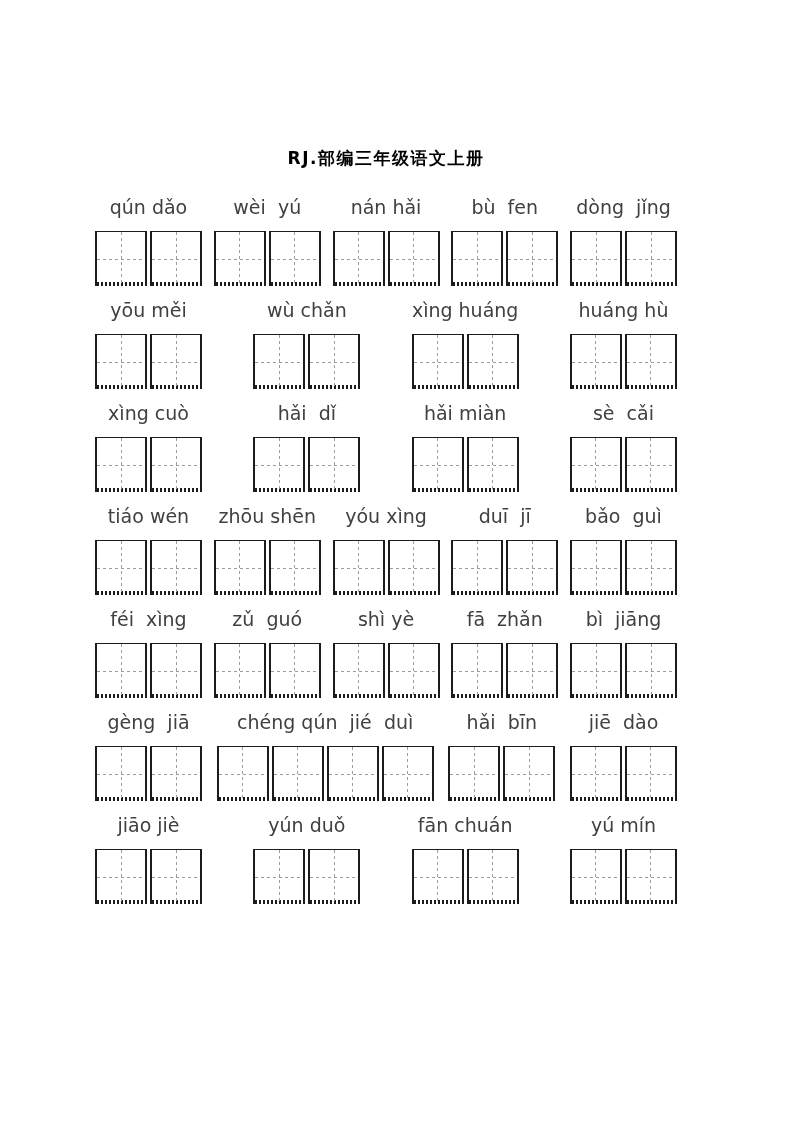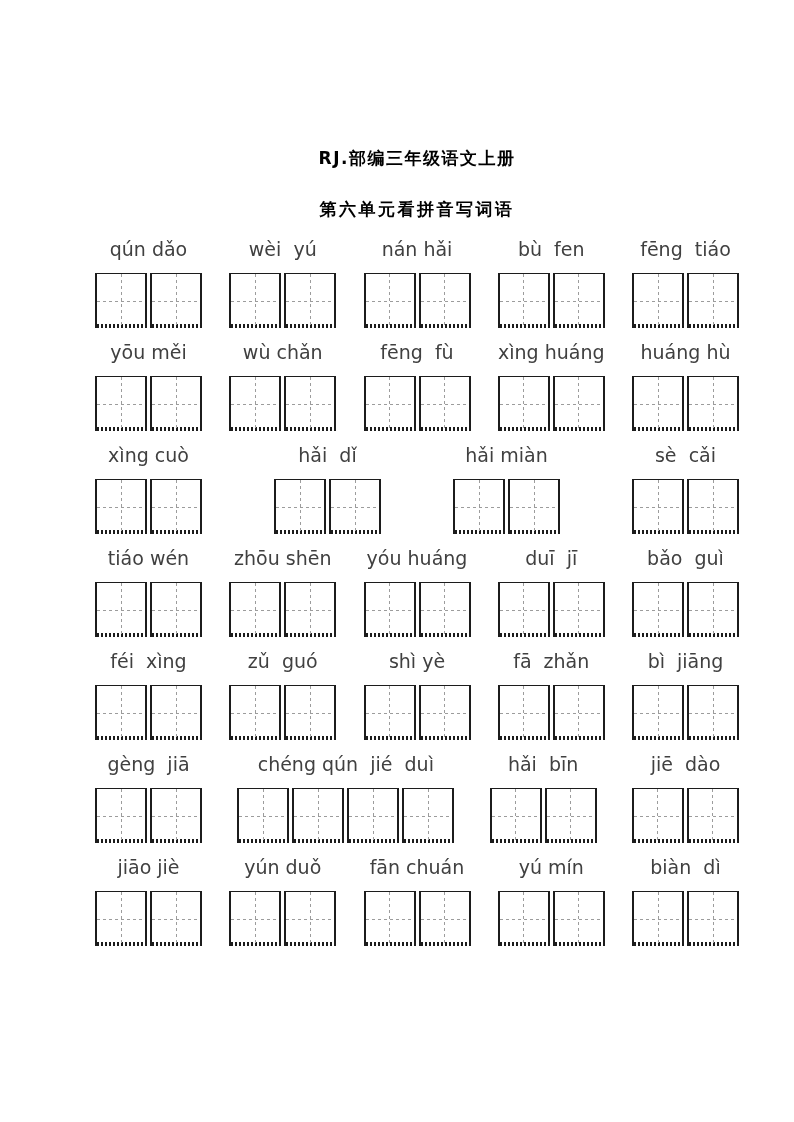--- a/index.html
+++ b/index.html
@@ -9,21 +9,21 @@
     font-family: "DejaVu Sans", "Liberation Sans", sans-serif;
     color: #111;
   }
   .page {
     position: relative;
     width: 794px; height: 1122px;
     background: #fff;
     overflow: hidden;
   }
   .content {
-    padding: 146px 55px 0 95px; 
+    padding: 146px 117px 0 95px; 
   }
   .title {
     text-align: center;
     font-size: 17px;
     font-weight: bold;
     letter-spacing: 1.5px;
     line-height: 24px;
     margin-bottom: 27px;
     color: #000;
   }
@@ -72,21 +72,20 @@
     background-repeat: no-repeat;
   }
 </style>
 </head>
 <body>
 
 <div class="page">
   <div class="content">
 
     <div class="title">RJ.部编三年级语文上册</div>
-    <div class="subtitle">第六单元看拼音写词语</div>
 
     <div class="row">
       <div class="group">
         <div class="pinyin">qún dǎo</div>
         <div class="boxes">
           <div class="box"></div>
           <div class="box"></div>
         </div>
       </div>
       <div class="group">
@@ -104,21 +103,21 @@
         </div>
       </div>
       <div class="group">
         <div class="pinyin">bù  fen</div>
         <div class="boxes">
           <div class="box"></div>
           <div class="box"></div>
         </div>
       </div>
       <div class="group">
-        <div class="pinyin">fēng  tiáo</div>
+        <div class="pinyin">dòng  jǐng</div>
         <div class="boxes">
           <div class="box"></div>
           <div class="box"></div>
         </div>
       </div>
     </div>
 
     <div class="row">
       <div class="group">
         <div class="pinyin">yōu měi</div>
@@ -128,27 +127,20 @@
         </div>
       </div>
       <div class="group">
         <div class="pinyin">wù chǎn</div>
         <div class="boxes">
           <div class="box"></div>
           <div class="box"></div>
         </div>
       </div>
       <div class="group">
-        <div class="pinyin">fēng  fù</div>
-        <div class="boxes">
-          <div class="box"></div>
-          <div class="box"></div>
-        </div>
-      </div>
-      <div class="group">
         <div class="pinyin">xìng huáng</div>
         <div class="boxes">
           <div class="box"></div>
           <div class="box"></div>
         </div>
       </div>
       <div class="group">
         <div class="pinyin">huáng hù</div>
         <div class="boxes">
           <div class="box"></div>
@@ -197,21 +189,21 @@
         </div>
       </div>
       <div class="group">
         <div class="pinyin">zhōu shēn</div>
         <div class="boxes">
           <div class="box"></div>
           <div class="box"></div>
         </div>
       </div>
       <div class="group">
-        <div class="pinyin">yóu huáng</div>
+        <div class="pinyin">yóu xìng</div>
         <div class="boxes">
           <div class="box"></div>
           <div class="box"></div>
         </div>
       </div>
       <div class="group">
         <div class="pinyin">duī  jī</div>
         <div class="boxes">
           <div class="box"></div>
           <div class="box"></div>
@@ -314,27 +306,20 @@
       </div>
       <div class="group">
         <div class="pinyin">fān chuán</div>
         <div class="boxes">
           <div class="box"></div>
           <div class="box"></div>
         </div>
       </div>
       <div class="group">
         <div class="pinyin">yú mín</div>
-        <div class="boxes">
-          <div class="box"></div>
-          <div class="box"></div>
-        </div>
-      </div>
-      <div class="group">
-        <div class="pinyin">biàn  dì</div>
         <div class="boxes">
           <div class="box"></div>
           <div class="box"></div>
         </div>
       </div>
     </div>
 
   </div>
 </div>
 

